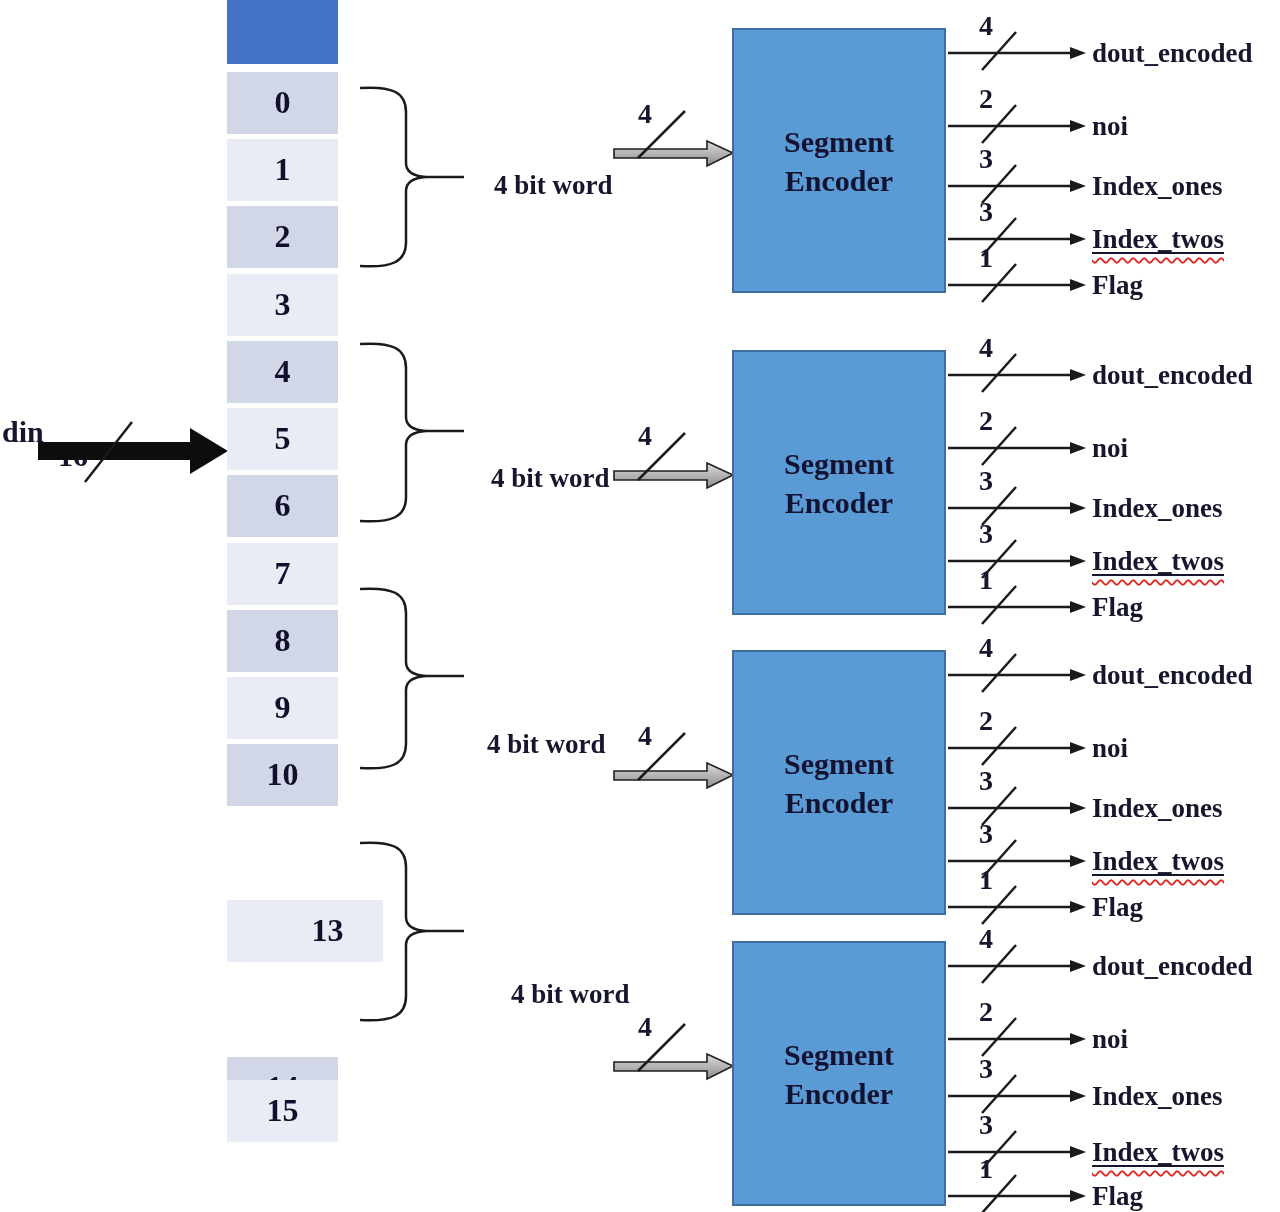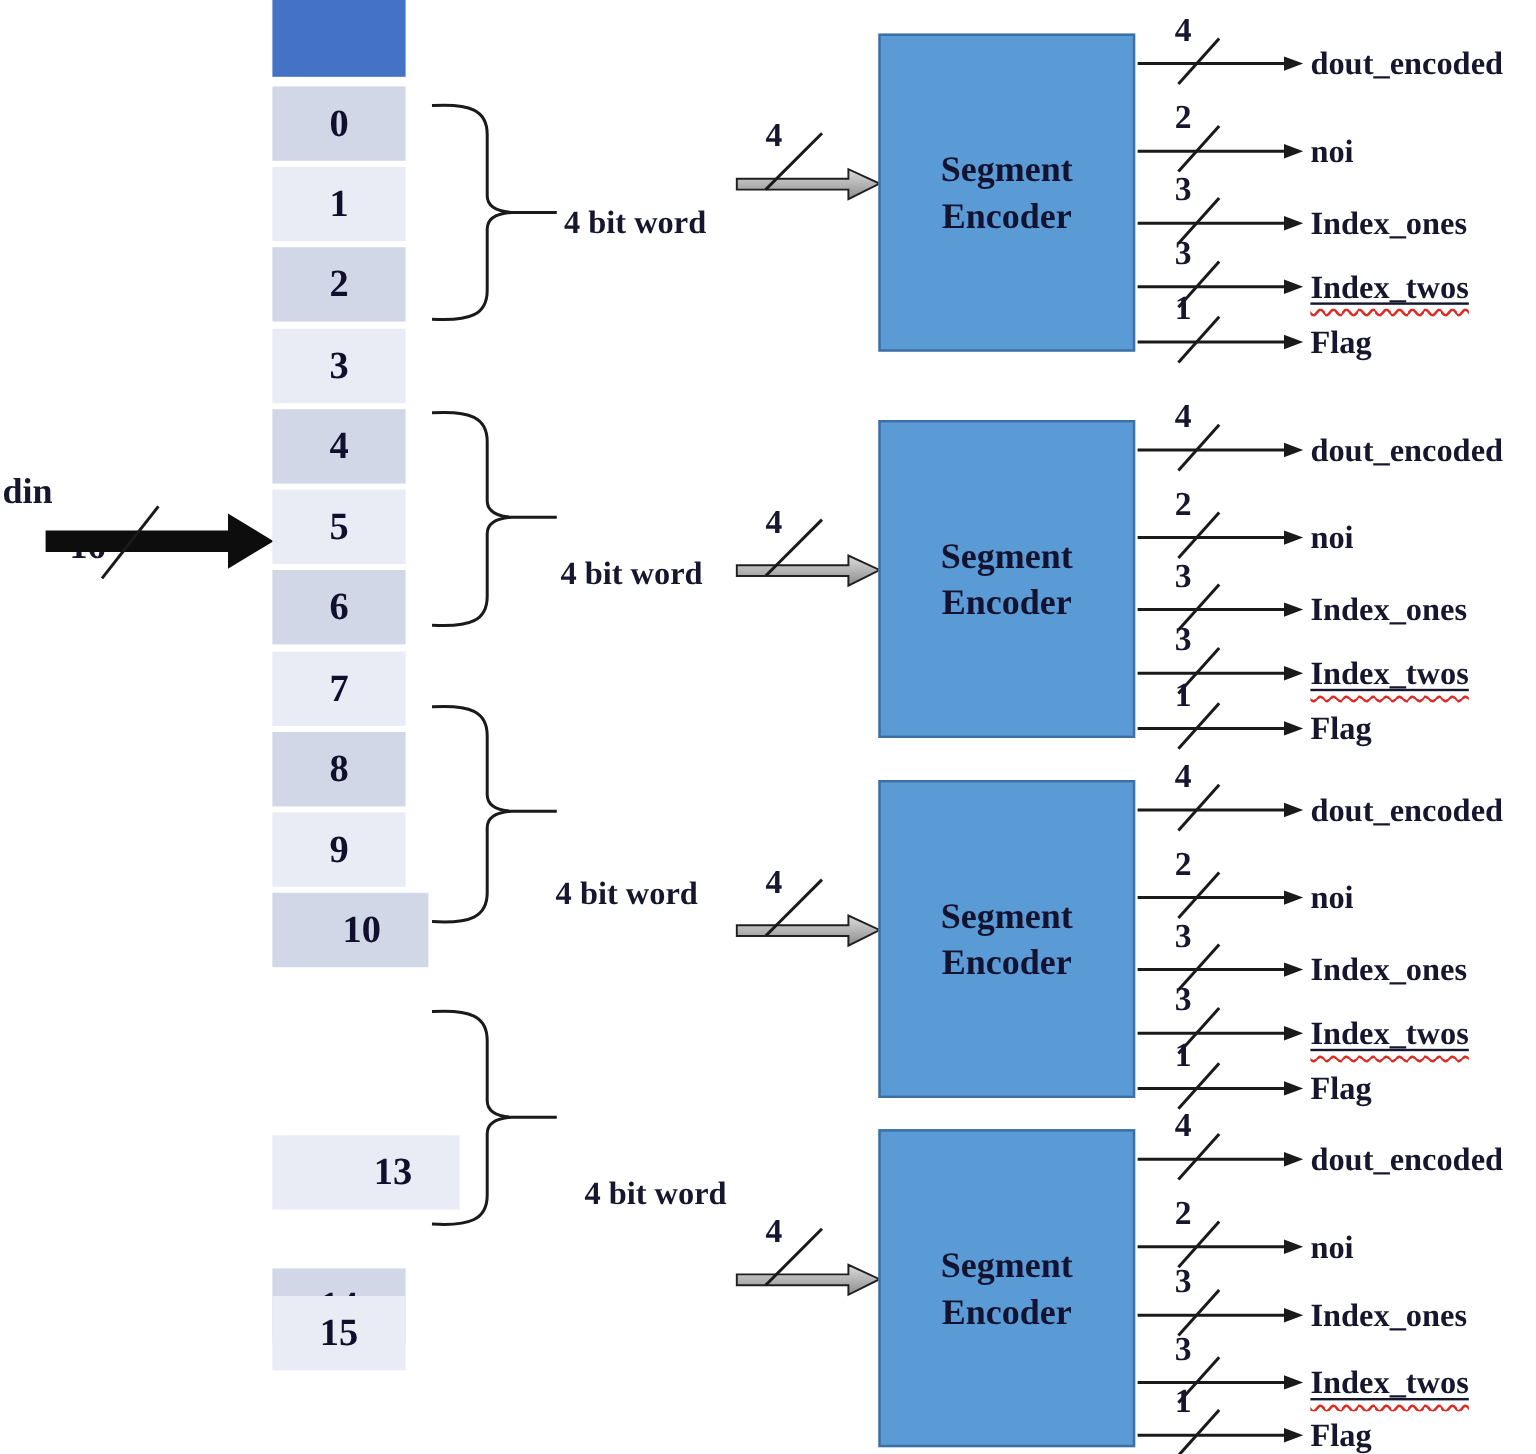--- a/index.html
+++ b/index.html
@@ -29,53 +29,53 @@
   .row       { position:absolute; left:946px; width:334px; height:66px; }
   .row svg   { position:absolute; left:0; top:0; }
   .bus-width { position:absolute; left:20px; top:2px; width:40px; text-align:center;
                font-size:28px; line-height:32px; }
   .out-label { position:absolute; left:146px; top:31px; width:190px;
                font-size:27px; line-height:1.1; white-space:nowrap; }
   .u-black { text-decoration:underline; text-decoration-thickness:2px; text-underline-offset:4px; }
   .u-wavy  { text-decoration:underline wavy #df2a24; text-decoration-thickness:2px; text-underline-offset:9px; }
 
   
-  .word-label { position:absolute; width:170px; font-size:27px; line-height:1.1; white-space:nowrap; }
+  .word-label { position:absolute; width:170px; font-size:27px; line-height:1.1; white-space:nowrap;margin-left:24px; }
 
   
   .din-label { position:absolute; font-size:30px; line-height:1.05; }
 
   svg .wire { stroke:#1a1a1a; stroke-width:2.5; fill:none; }
   svg .head { fill:#1a1a1a; stroke:none; }
 </style>
 </head>
 <body>
 
 <div class="canvas">
 
-  <div class="din-label" style="left:2px; top:394px;">din</div>
+  <div class="din-label" style="left:2px; top:416px;">din</div>
   <div class="din-label" style="left:58px; top:392px;margin-top:48px;">16</div>
   <svg class="abs" style="left:30px; top:390px;" width="205" height="125">
     <polygon points="8,52 160,52 160,38 198,61 160,84 160,70 8,70" fill="#0d0d0d"></polygon>
     <line x1="55" y1="92" x2="102" y2="32" class="wire"></line>
   </svg>
 
   <div class="reg-header"></div>
   <div class="reg-cell cell-dark" style="top:72px;">0</div>
   <div class="reg-cell cell-light" style="top:139px;">1</div>
   <div class="reg-cell cell-dark" style="top:206px;">2</div>
   <div class="reg-cell cell-light" style="top:274px;">3</div>
   <div class="reg-cell cell-dark" style="top:341px;">4</div>
   <div class="reg-cell cell-light" style="top:408px;">5</div>
   <div class="reg-cell cell-dark" style="top:475px;">6</div>
   <div class="reg-cell cell-light" style="top:543px;">7</div>
   <div class="reg-cell cell-dark" style="top:610px;">8</div>
   <div class="reg-cell cell-light" style="top:677px;">9</div>
-  <div class="reg-cell cell-dark" style="top:744px;padding-left:19px;">10</div>
-  <div class="reg-cell cell-light" style="top:946px;padding-left:45px;">13</div>
+  <div class="reg-cell cell-dark" style="top:744px;">10</div>
+  <div class="reg-cell cell-light" style="top:900px;padding-left:45px;">13</div>
   <div class="reg-cell cell-dark" style="top:1057px;">14</div>
   <div class="reg-cell cell-light" style="top:1080px;">15</div>
 
   <svg class="abs" style="left:0; top:0;" width="1280" height="1212">
     <path class="wire" d="M 360 88 C 392 86 406 92 406 112 L 406 163 C 406 171 412 176 426 177 L 464 177 M 426 177 C 412 178 406 183 406 191 L 406 242 C 406 262 392 268 360 266"></path>
     <path class="wire" d="M 360 344 C 392 342 406 348 406 368 L 406 417 C 406 425 412 430 426 431 L 464 431 M 426 431 C 412 432 406 437 406 445 L 406 497 C 406 517 392 523 360 521"></path>
     <path class="wire" d="M 360 589 C 392 587 406 593 406 613 L 406 662 C 406 670 412 675 426 676 L 464 676 M 426 676 C 412 677 406 682 406 690 L 406 744 C 406 764 392 770 360 768"></path>
     <path class="wire" d="M 360 843 C 392 841 406 847 406 867 L 406 917 C 406 925 412 930 426 931 L 464 931 M 426 931 C 412 932 406 937 406 945 L 406 996 C 406 1016 392 1022 360 1020"></path>
   </svg>
 

